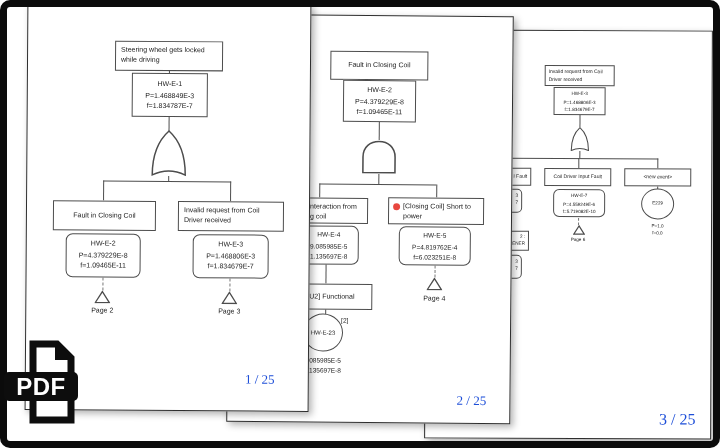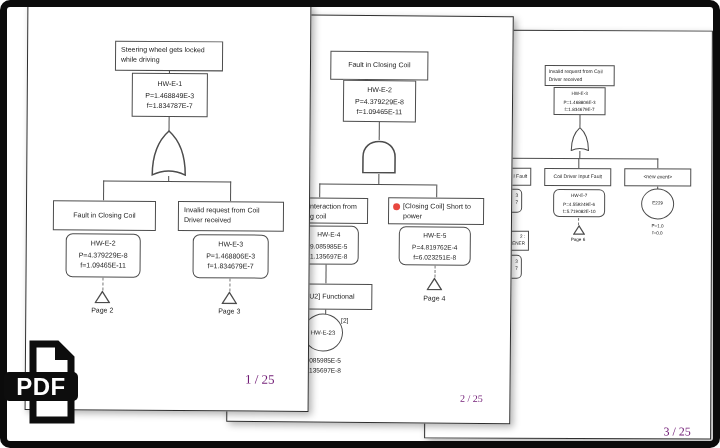--- a/index.html
+++ b/index.html
@@ -14,21 +14,21 @@
   .box{position:absolute;border:1.2px solid #4d4d4d;background:#fff;box-sizing:border-box;}
   .rbox{position:absolute;border:1.2px solid #4d4d4d;background:#fff;border-radius:7px;box-sizing:border-box;text-align:center;}
   .ln{position:absolute;background:#4d4d4d;}
   .dash{position:absolute;width:0;border-left:1px dashed #777;}
   .cen{display:flex;align-items:center;justify-content:center;text-align:center;}
   .t7{font-size:7px;line-height:1.45;}
   .t65{font-size:6.5px;line-height:1.5;}
   .t5{font-size:5px;line-height:1.55;}
   .t46{font-size:4.6px;line-height:1.5;}
   .idl{margin-bottom:2px;}
-  .pagenum{position:absolute;font-family:"Liberation Serif",serif;color:#701a75;text-align:center;}
+  .pagenum{position:absolute;font-family:"Liberation Serif",serif;color:#1d4ed8;text-align:center;}
   .circ{position:absolute;border:1.2px solid #4d4d4d;border-radius:50%;background:#fff;box-sizing:border-box;}
   .reddot{position:absolute;width:7px;height:7px;border-radius:50%;}
   .pdficon{position:absolute;left:2px;top:338px;width:94px;height:90px;z-index:11;}
 </style>
 </head>
 <body>
 
 <div class="page pg3">
   <div class="box t5 abs" style="left:118px;top:34px;width:70px;height:21px;padding:2px 3px;box-sizing:border-box;">
     <span>Invalid request from Coil Driver received</span>
@@ -85,21 +85,21 @@
 
   <div class="ln" style="left:231px;top:155px;width:1px;height:3px;"></div>
   <div class="circ cen t46" style="left:215px;top:157px;width:33px;height:31px;">
     <span>E229</span>
   </div>
   <div class="abs t46" style="left:215px;top:192px;width:33px;text-align:center;">
     <div>P=1.0</div>
     <div>f=0.0</div>
   </div>
 
-  <div class="pagenum" style="left:222px;top:379px;width:60px;font-size:12px;margin-top:14px;">3 / 25</div>
+  <div class="pagenum" style="left:222px;top:379px;width:60px;font-size:16px;">3 / 25</div>
 </div>
 
 <div class="page pg2">
   <div class="box t7 cen abs" style="left:100px;top:35px;width:98px;height:29px;">
     <span>Fault in Closing Coil</span>
   </div>
   <div class="box t7 abs" style="left:113px;top:64px;width:73px;height:42px;padding-top:4px;text-align:center;">
     <div class="idl">HW-E-2</div>
     <div>P=4.379229E-8</div>
     <div>f=1.09465E-11</div>
@@ -145,21 +145,21 @@
   <div class="ln" style="left:97px;top:294px;width:1px;height:5px;"></div>
   <div class="circ cen abs" style="left:75px;top:298px;width:40px;height:38px;font-size:6px;">
     <span>HW-E-23</span>
   </div>
   <div class="abs t65" style="left:113px;top:300px;width:20px;">[2]</div>
   <div class="abs t65" style="left:76px;top:340px;width:52px;">
     <div>9.085985E-5</div>
     <div>1.135697E-8</div>
   </div>
 
-  <div class="pagenum" style="left:212px;top:376px;width:64px;font-size:10px;">2 / 25</div>
+  <div class="pagenum" style="left:212px;top:376px;width:64px;font-size:13px;">2 / 25</div>
 </div>
 
 <div class="page pg1">
   <div class="box t7 abs" style="left:87px;top:38px;width:108px;height:30px;padding:3px 5px;box-sizing:border-box;">
     <span>Steering wheel gets locked while driving</span>
   </div>
   <div class="ln" style="left:141px;top:67px;width:1px;height:4px;"></div>
   <div class="box t7 abs" style="left:104px;top:70px;width:76px;height:44px;padding-top:5px;text-align:center;">
     <div class="idl">HW-E-1</div>
     <div>P=1.468849E-3</div>

